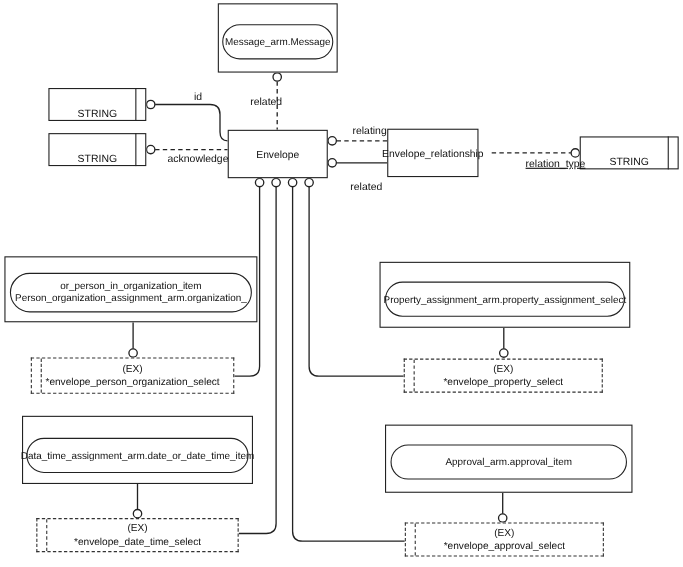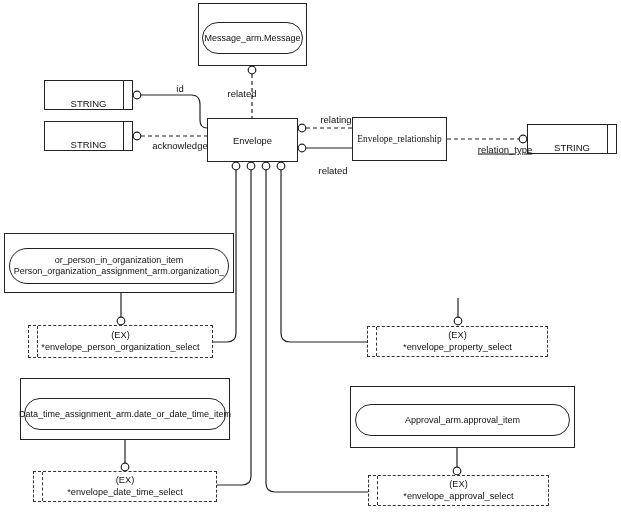--- a/index.html
+++ b/index.html
@@ -92,21 +92,21 @@
 
   <div class="node simple" style="left:44px; top:121px; width:89px; height:30px;">
     <span>STRING</span>
     <span class="typebar"></span>
   </div>
 
   <div class="node entity" style="left:207px; top:118px; width:91px; height:44px;">
     <span>Envelope</span>
   </div>
 
-  <div class="node entity" style="left:352px; top:117px; width:95px; height:44px;font-family:Liberation Serif, serif;">
+  <div class="node entity" style="left:352px; top:117px; width:83px; height:44px;">
     <span>Envelope_relationship</span>
   </div>
 
   <div class="node simple" style="left:527px; top:124px; width:90px; height:30px;">
     <span>STRING</span>
     <span class="typebar"></span>
   </div>
 
   <div class="node refbox" style="left:4px; top:233px; width:230px; height:60px;">
     <div class="stadium" style="left:4px; right:4px; top:14px; height:36px;">
@@ -114,20 +114,25 @@
       <span>Person_organization_assignment_arm.organization_</span>
     </div>
   </div>
 
   <div class="node selectbox" style="left:28px; top:325px; width:185px; height:33px;">
     <span class="selectbar"></span>
     <span>(EX)</span>
     <span>*envelope_person_organization_select</span>
   </div>
 
+  <div class="node refbox" style="left:345px; top:238px; width:228px; height:60px;">
+    <div class="stadium" style="left:4px; right:4px; top:17px; height:28px;">
+      <span>Property_assignment_arm.property_assignment_select</span>
+    </div>
+  </div>
 
   <div class="node selectbox" style="left:367px; top:326px; width:181px; height:31px;">
     <span class="selectbar"></span>
     <span>(EX)</span>
     <span>*envelope_property_select</span>
   </div>
 
   <div class="node refbox" style="left:20px; top:378px; width:210px; height:62px;">
     <div class="stadium" style="left:3px; right:3px; top:19px; height:28px;">
       <span>Data_time_assignment_arm.date_or_date_time_item</span>

